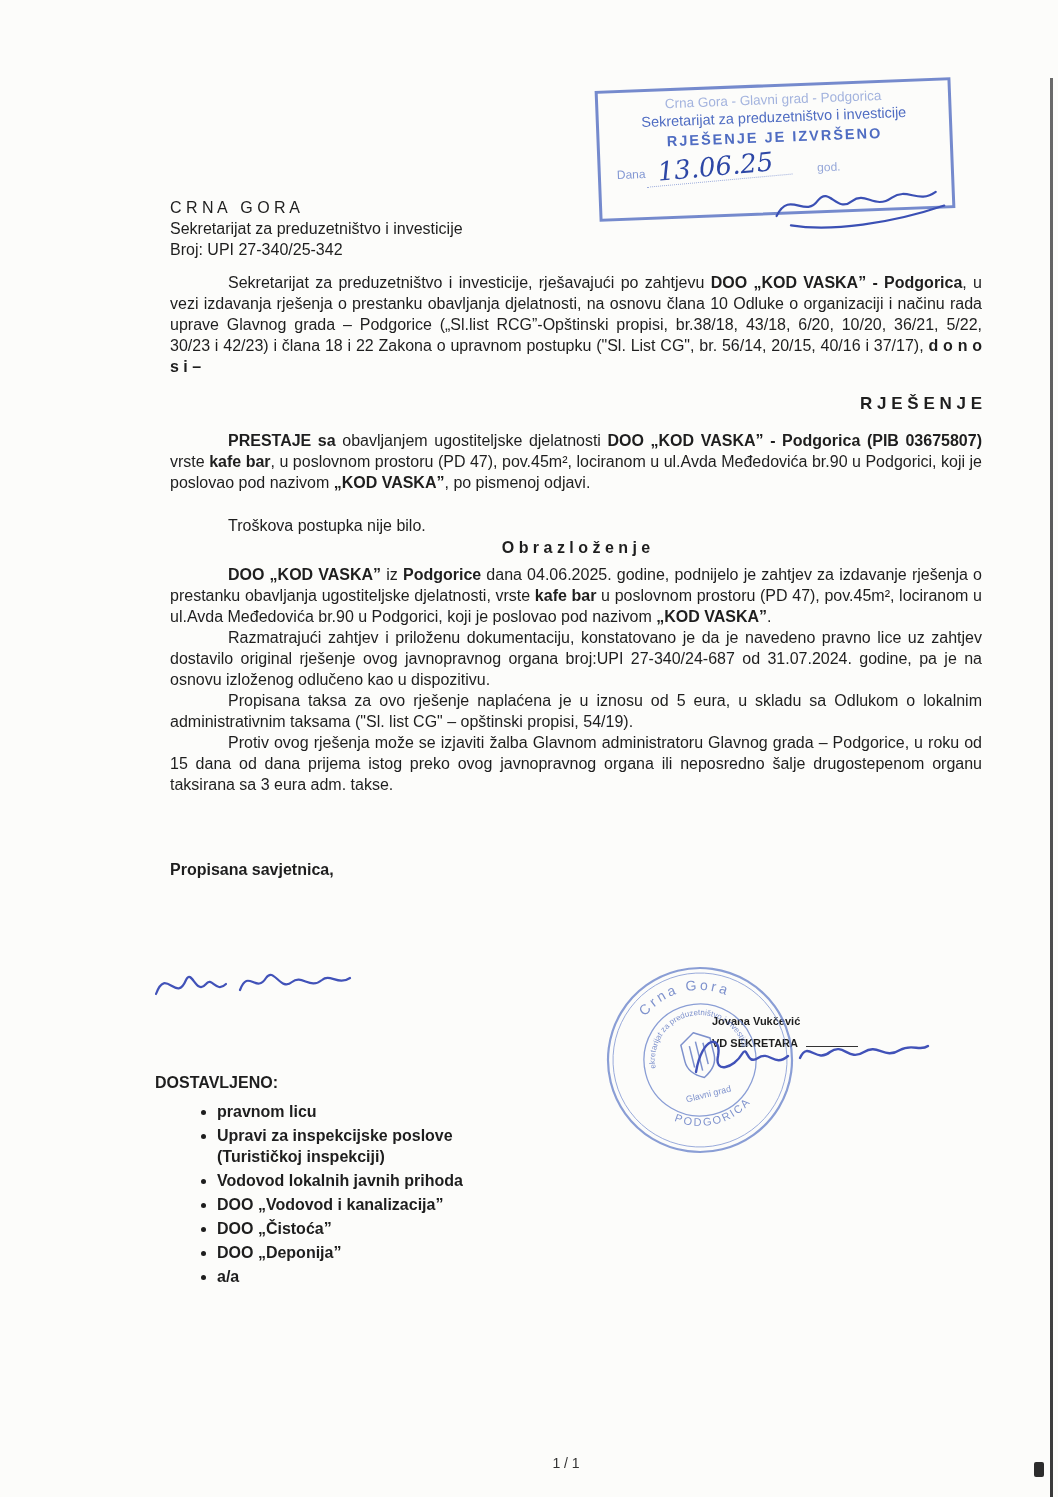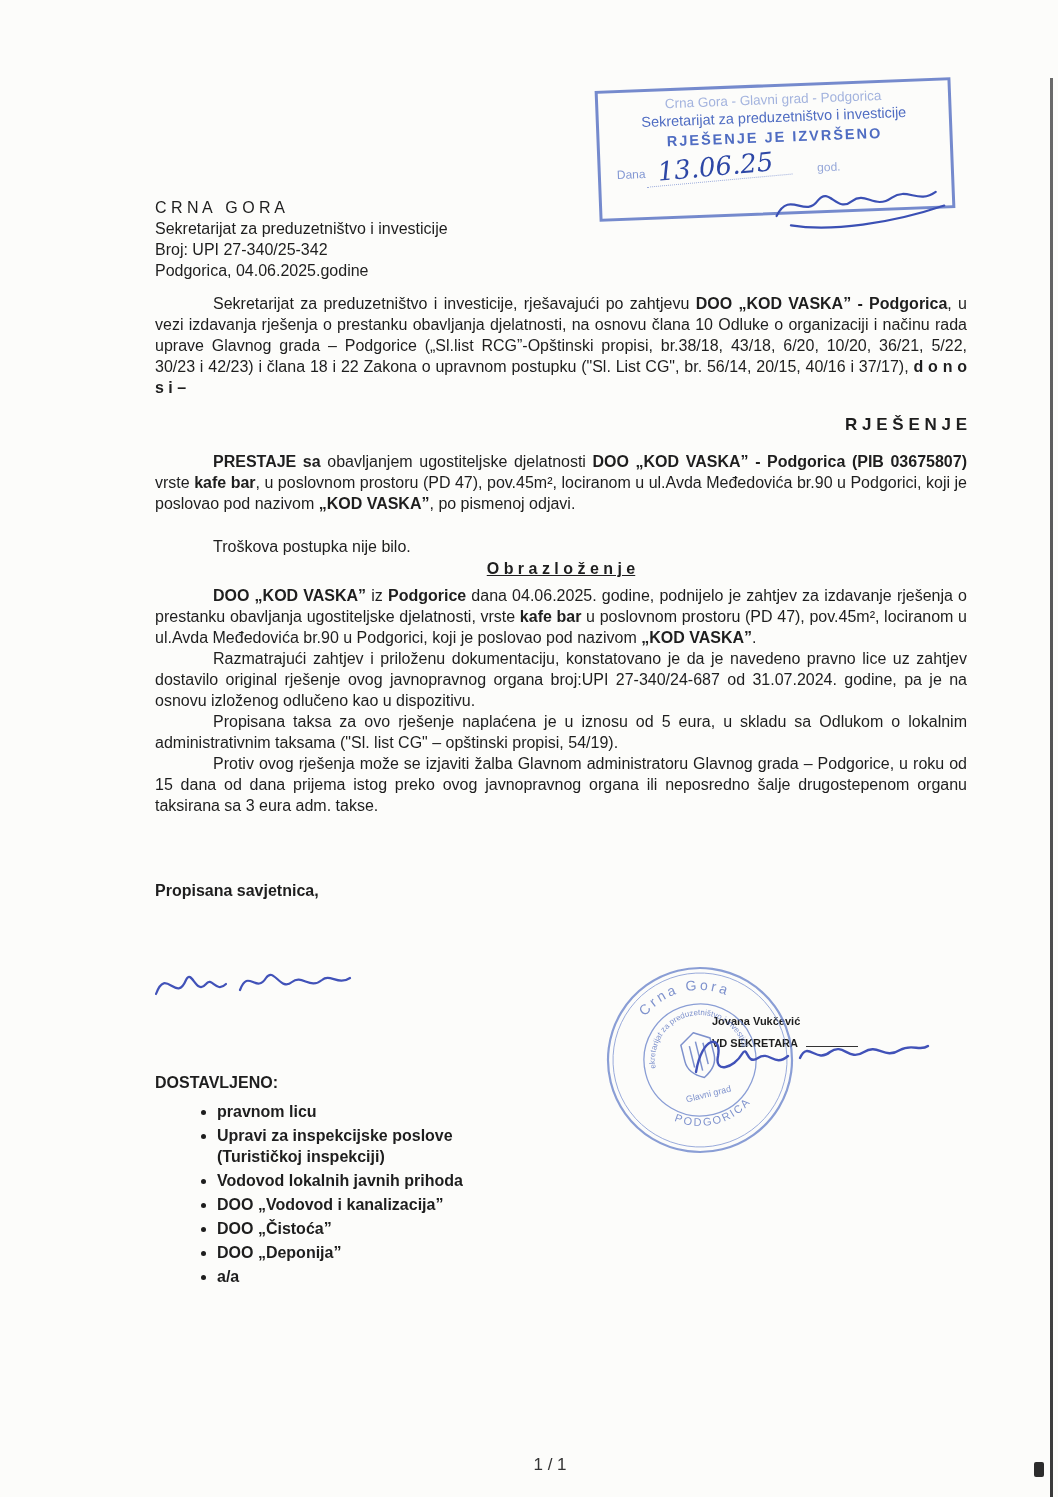--- a/index.html
+++ b/index.html
@@ -9,35 +9,35 @@
     font-family:"Liberation Sans", sans-serif;
   }
   .page {
     position:relative;
     width:1058px; height:1497px;
     background:#fcfcfa;
     color:#1e1e1e;
     overflow:hidden;
   }
   .content {
-    position:absolute; left:155px; top:197px; width:812px;
+    position:absolute; left:170px; top:197px; width:812px;
     font-size:16px; line-height:21px;
   }
   .letterhead div { white-space:pre; }
   .para { text-align:justify; text-indent:58px; margin:0; }
   .intro { margin-top:12px; }
   .doc-title {
     margin:16px 0 0 0; text-align:right;
     font-size:17px; font-weight:bold; line-height:21px;
   }
   .dispositive { margin-top:16px; }
   .costs { margin:22px 0 0 0; text-indent:58px; }
   .section-title {
     margin:1px 0 0 0; text-align:center;
-    font-size:16px; font-weight:bold; line-height:21px;text-decoration:underline;
+    font-size:16px; font-weight:bold; line-height:21px;
   }
   .expl1 { margin-top:6px; }
   .bold { font-weight:bold; }
   .left-signatory { margin-top:64px; line-height:21px; }
 
   
   .vstamp {
     position:absolute; left:597px; top:84px; width:350px; height:120px;
     border:3px solid rgba(72,100,190,0.75);
     transform:rotate(-2.2deg);
@@ -73,22 +73,22 @@
     position:absolute; left:600px; top:960px; width:200px; height:200px;
     transform:rotate(-14deg); opacity:0.78;
   }
 
   
   .dostavljeno { position:absolute; left:155px; top:1072px; font-size:16px; line-height:21px; }
   .dostavljeno ul { margin:8px 0 0 0; padding-left:62px;font-weight:bold; }
   .dostavljeno li { margin-bottom:3px; white-space:pre-line; }
 
   .footer {
-    position:absolute; left:144px; top:1455px; width:812px;
-    text-align:center; font-size:17px; color:#333;
+    position:absolute; left:160px; top:1455px; width:812px;
+    text-align:center; font-size:14px; color:#333;
   }
 
   
   .scan-line-right {
     position:absolute; right:5px; top:78px; bottom:0; width:3px;
     background:linear-gradient(#6a6a6a, #3a3a3a);
   }
   .scan-blot {
     position:absolute; right:14px; bottom:20px; width:10px; height:15px;
     background:#2c2c2c; border-radius:2px;
@@ -114,21 +114,20 @@
         <path d="M22,42 C62,50 122,44 176,28"></path>
       </g>
     </svg>
   </div>
 
   <div class="content">
     <div class="letterhead">
       <div>C R N A   G O R A</div>
       <div>Sekretarijat za preduzetništvo i investicije</div>
       <div>Broj: UPI 27-340/25-342</div>
-      <div>Podgorica, 04.06.2025.godine</div>
     </div>
 
     <p class="para intro"><span>Sekretarijat za preduzetništvo i investicije, rješavajući po zahtjevu </span><span style="font-weight: 700;">DOO „KOD VASKA” - Podgorica</span><span>, u vezi izdavanja rješenja o prestanku obavljanja djelatnosti, na osnovu člana 10 Odluke o organizaciji i načinu rada uprave Glavnog grada – Podgorice („Sl.list RCG”-Opštinski propisi, br.38/18, 43/18, 6/20, 10/20, 36/21, 5/22, 30/23 i 42/23) i člana 18 i 22 Zakona o upravnom postupku ("Sl. List CG", br. 56/14, 20/15, 40/16 i 37/17), </span><span style="font-weight: 700;">d o n o s i –</span></p>
 
     <h1 class="doc-title">R J E Š E N J E</h1>
 
     <p class="para dispositive"><span style="font-weight: 700;">PRESTAJE sa</span><span> obavljanjem ugostiteljske djelatnosti </span><span style="font-weight: 700;">DOO „KOD VASKA” - Podgorica (PIB 03675807)</span><span> vrste </span><span style="font-weight: 700;">kafe bar</span><span>, u poslovnom prostoru (PD 47), pov.45m², lociranom u ul.Avda Međedovića br.90 u Podgorici, koji je poslovao pod nazivom </span><span style="font-weight: 700;">„KOD VASKA”</span><span>, po pismenoj odjavi.</span></p>
 
     <p class="costs">Troškova postupka nije bilo.</p>
 

